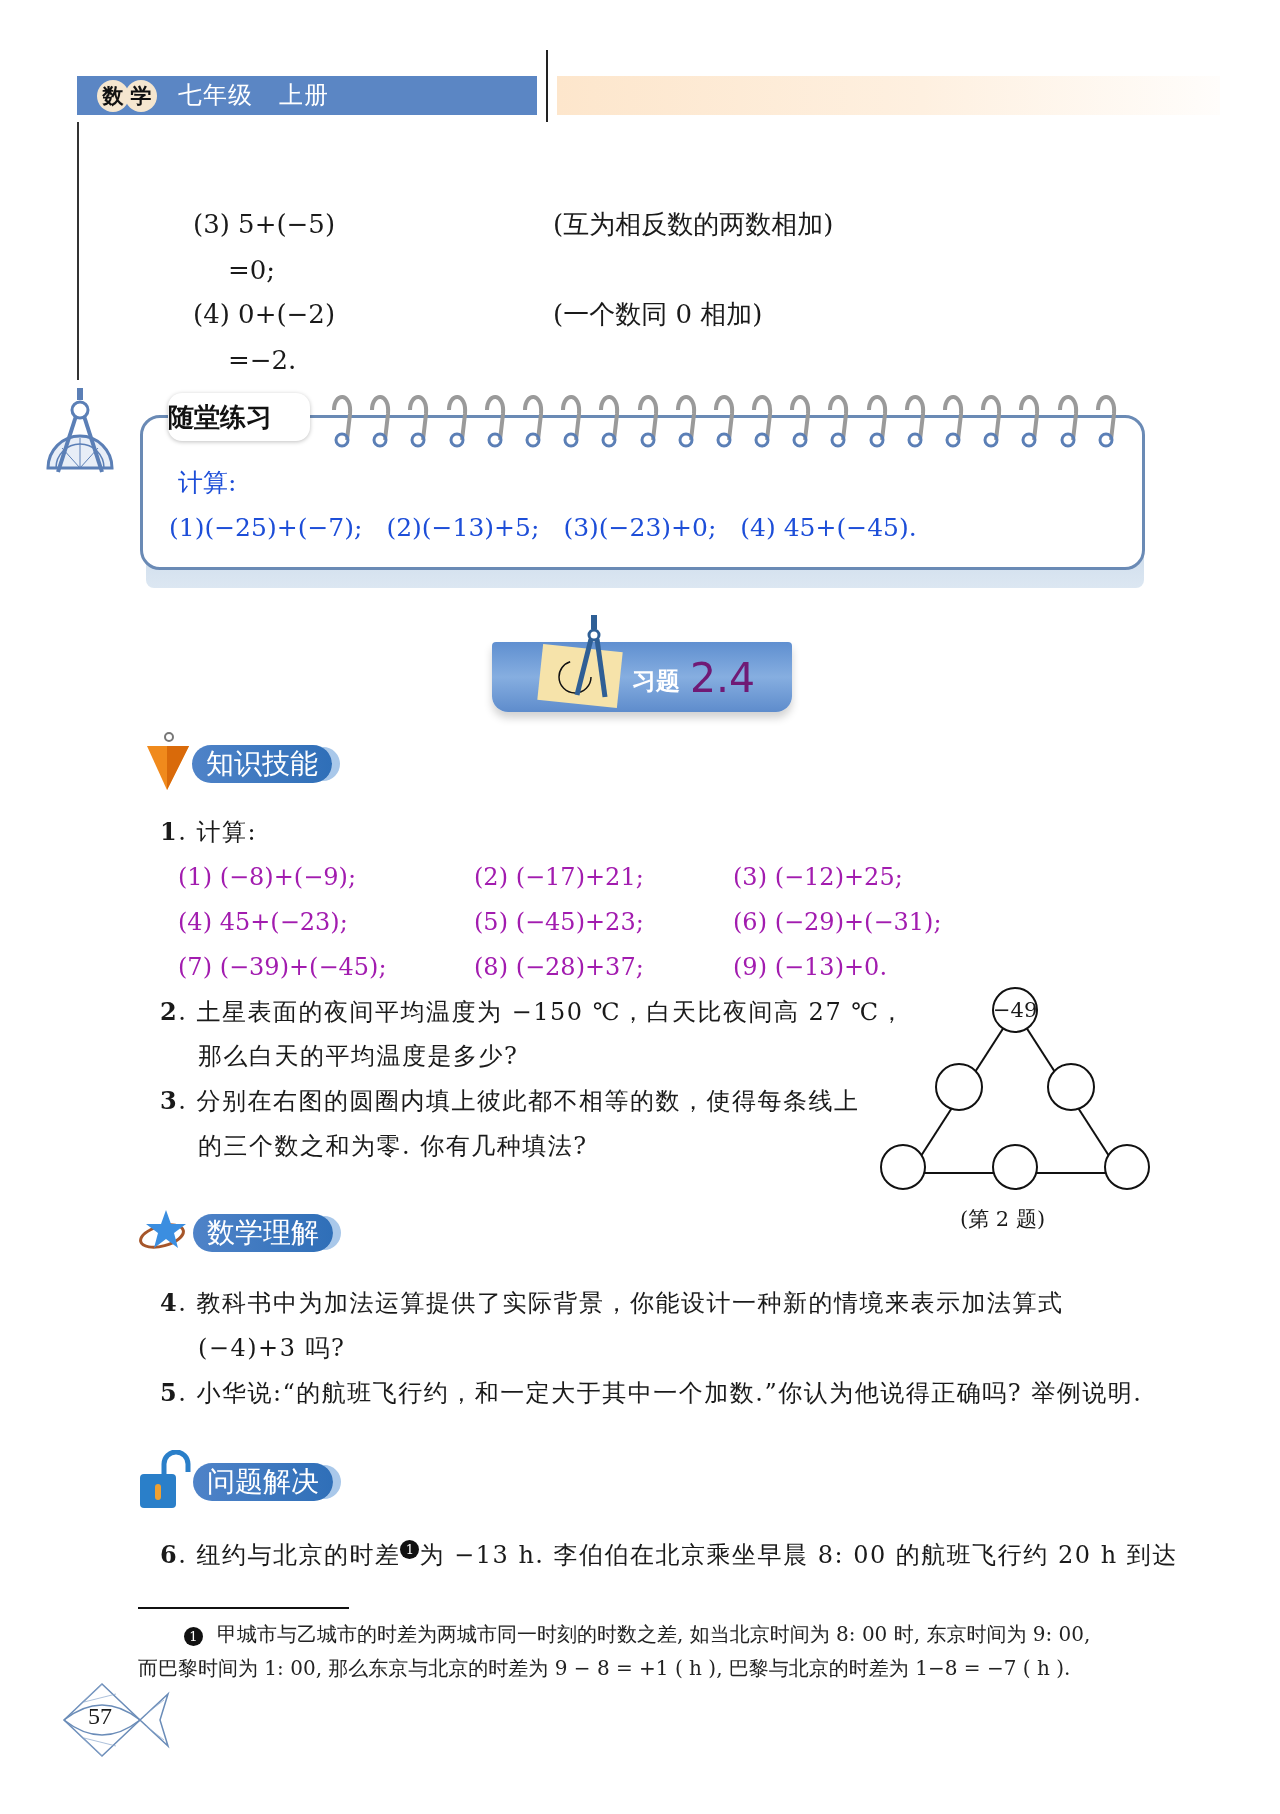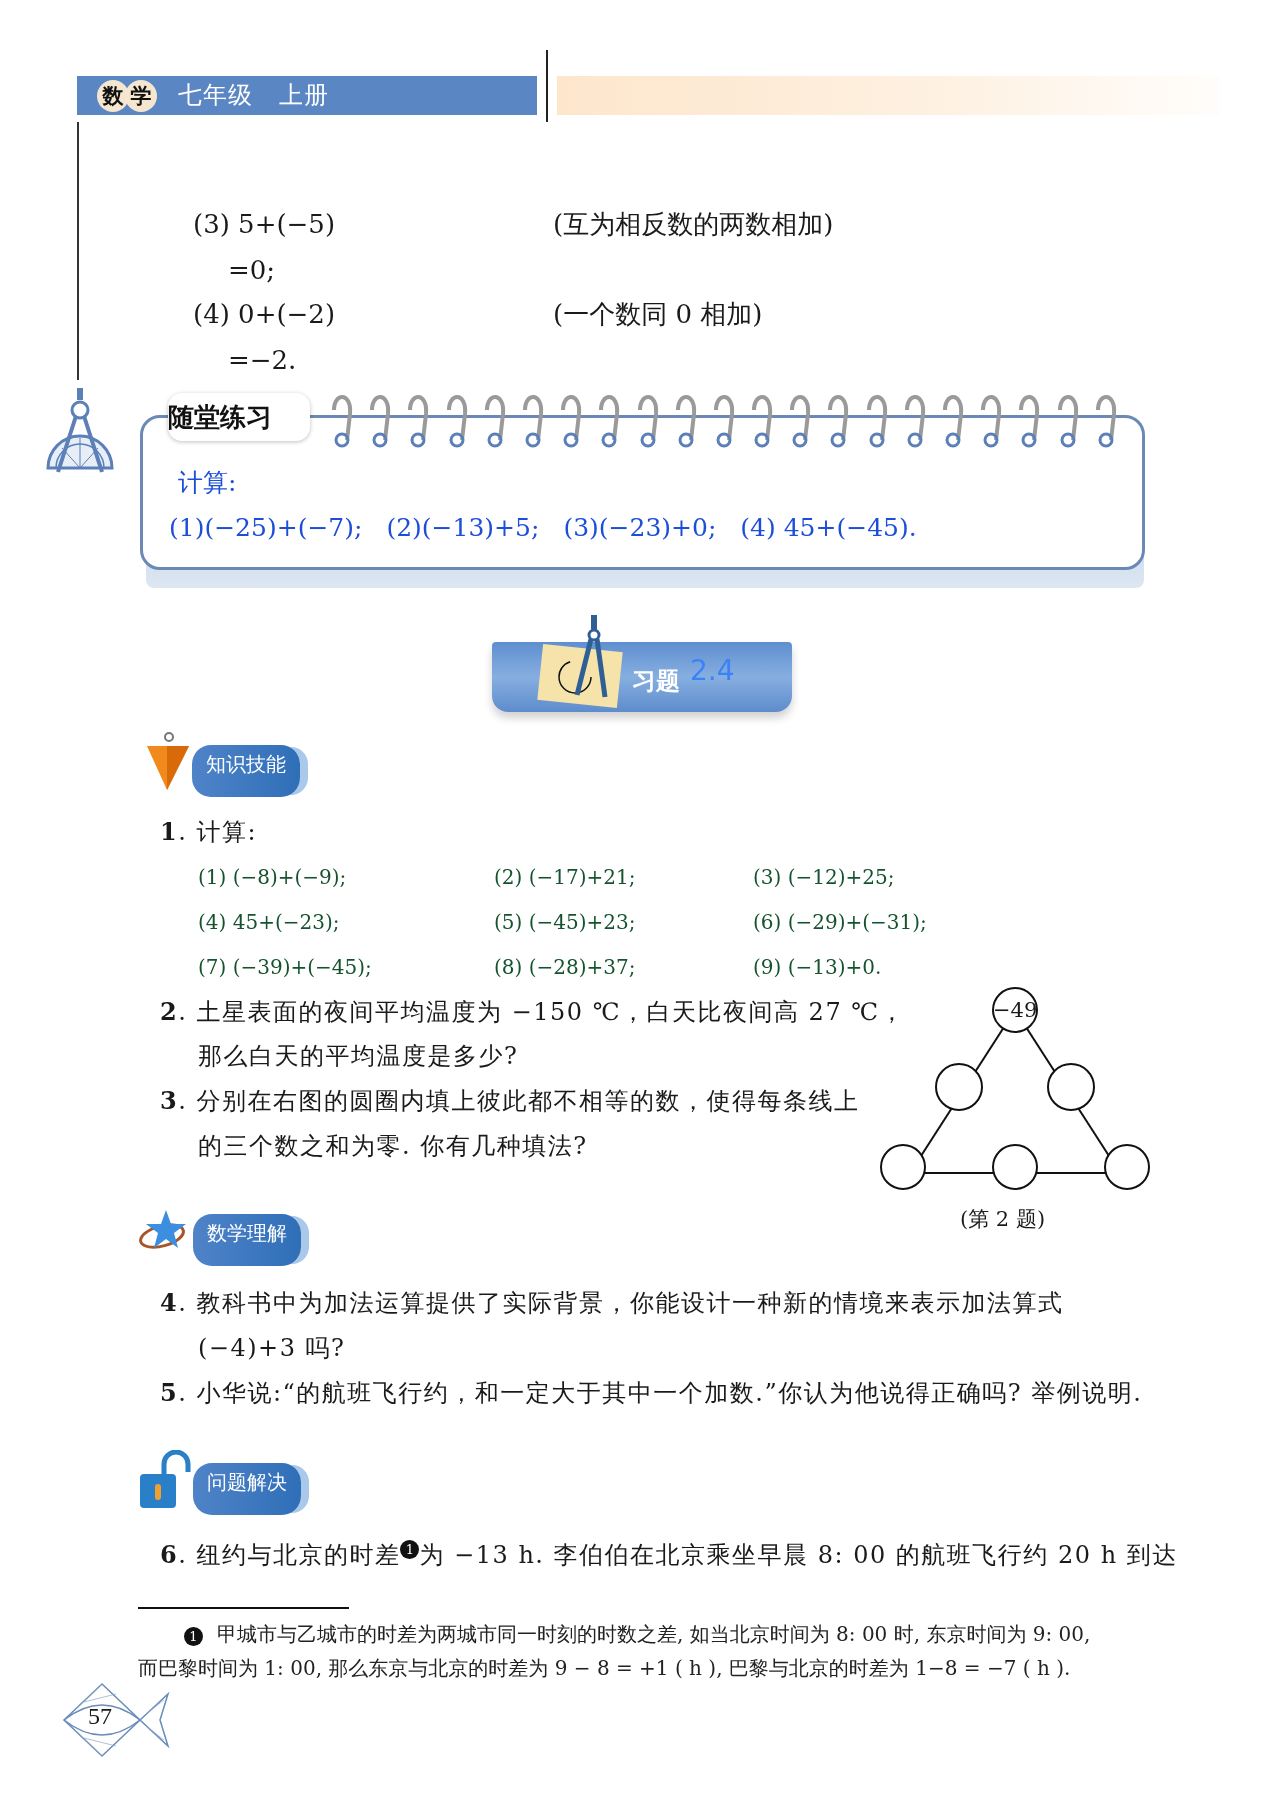--- a/index.html
+++ b/index.html
@@ -25,29 +25,29 @@
   .prac-label { left: 168px; top: 393px; width: 142px; height: 48px; background: #fff; border-radius: 14px; box-shadow: 0 1px 4px rgba(0,0,0,0.25); font-family: "DejaVu Sans", sans-serif; font-weight: bold; font-size: 26px; line-height: 48px; text-align: left; color: #111; }
   .rings { left: 330px; top: 388px; height: 62px; display: flex; gap: 13.2px; }
   .ring { width: 25px; height: 62px; position: relative; }
   .ring svg { width: 25px; height: 62px; }
   .prac-text { font-size: 25px; line-height: 32px; white-space: pre; color: #1d4ed8; }
 
   
   .ex-banner { left: 492px; top: 642px; width: 300px; height: 70px; background: linear-gradient(180deg, #5f8fd0 0%, #86aee0 50%, #5e8ccc 100%); border-radius: 4px 4px 16px 16px; box-shadow: 0 6px 8px rgba(0,0,0,0.18); }
   .ex-note { left: 540px; top: 648px; width: 80px; height: 56px; background: #f6e3aa; transform: rotate(6deg); }
   .ex-title-cn { left: 632px; top: 665px; color: #fff; font-family: "DejaVu Sans", sans-serif; font-weight: bold; font-size: 24px; }
-  .ex-title-num { left: 690px; top: 654px; color: #3b82f6; font-family: "DejaVu Sans", sans-serif; font-size: 28px; }
-
-  
-  .pill { height: 52px; border-radius: 19px; background: linear-gradient(90deg, #4f83c8, #2f6fb8); color: #fff; font-family: "DejaVu Sans", sans-serif; font-size: 20px; line-height: 38px; padding: 0 14px; box-shadow: 10px 0 0 -2px #a9c8ea; }
+  .ex-title-num { left: 690px; top: 654px; color: #701a75; font-family: "DejaVu Sans", sans-serif; font-size: 41px; }
+
+  
+  .pill { height: 38px; border-radius: 19px; background: linear-gradient(90deg, #4f83c8, #2f6fb8); color: #fff; font-family: "DejaVu Sans", sans-serif; font-size: 28px; line-height: 38px; padding: 0 14px; box-shadow: 10px 0 0 -2px #a9c8ea; }
 
   
   .q { font-size: 24px; line-height: 30px; white-space: pre; color: #1a1a1a; letter-spacing: 1.5px; margin-left: 20px; }
   .qnum { font-weight: bold; font-family: "DejaVu Serif", serif; }
-  .sub { font-size: 20px; line-height: 30px; white-space: pre; color: #14532d; margin-left: 20px; }
+  .sub { font-size: 24px; line-height: 30px; white-space: pre; color: #a21caf; }
 
   
   .diag { left: 880px; top: 985px; width: 270px; height: 245px; }
   .diag-cap { left: 960px; top: 1205px; font-size: 21px; white-space: pre; }
 
   
   .fn-line { left: 138px; top: 1607px; width: 211px; height: 2px; background: #111; }
   .fn { font-size: 20px; line-height: 26px; white-space: pre; color: #222; }
   .page-fish { left: 60px; top: 1680px; width: 115px; height: 80px; }
   .page-num { left: 88px; top: 1703px; font-size: 24px; font-family: "Liberation Serif", serif; }

